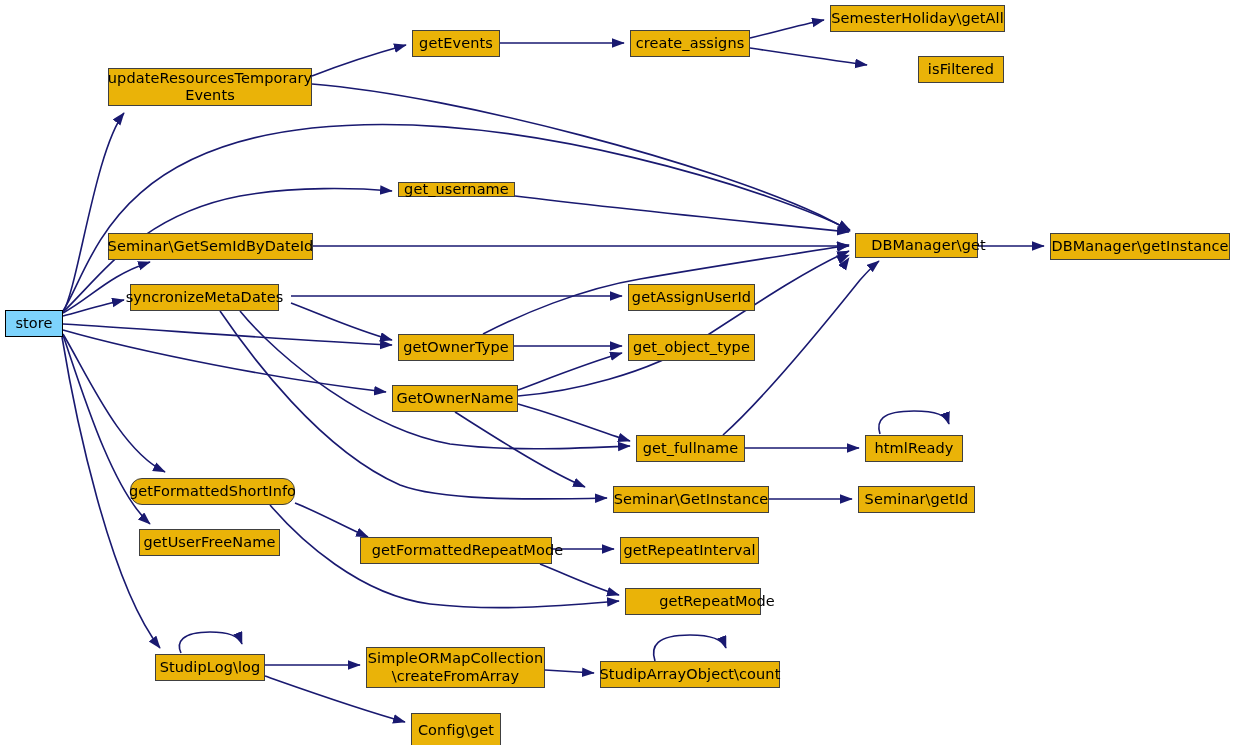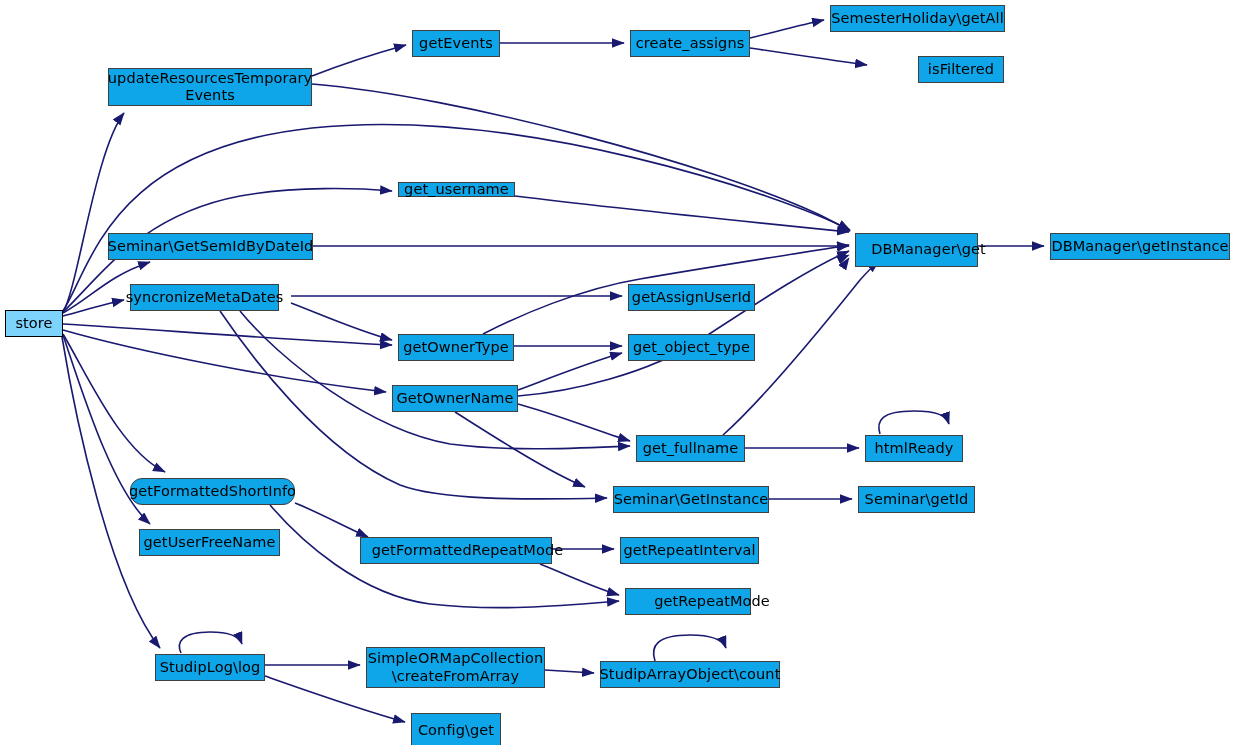--- a/index.html
+++ b/index.html
@@ -21,21 +21,21 @@
     left: 0;
     top: 0;
     width: 1236px;
     height: 745px;
     pointer-events: none;
   }
   .node {
     position: absolute;
     box-sizing: border-box;
     border: 1px solid #404040;
-    background: #0ea5e9;
+    background: #eab308;
     color: #000000;
     font-size: 14.5px;
     line-height: 1.18;
     display: flex;
     align-items: center;
     justify-content: center;
     text-align: center;
     white-space: pre-line;
     letter-spacing: 0.1px;
     z-index: 5;
@@ -104,35 +104,35 @@
   <div id="nodes">
       <div class="node current" style="left: 5px; top: 310px; width: 58px; height: 27px;">store</div>
       <div class="node" style="left: 108px; top: 68px; width: 204px; height: 38px;">updateResourcesTemporary
 Events</div>
       <div class="node" style="left: 412px; top: 30px; width: 88px; height: 27px;">getEvents</div>
       <div class="node" style="left: 630px; top: 30px; width: 120px; height: 27px;">create_assigns</div>
       <div class="node" style="left: 830px; top: 5px; width: 175px; height: 27px;">SemesterHoliday\getAll</div>
       <div class="node" style="left: 873px; top: 56px; width: 86px; height: 27px; margin-left: 45px;">isFiltered</div>
       <div class="node" style="left: 398px; top: 182px; width: 117px; height: 15px;">get_username</div>
       <div class="node" style="left: 108px; top: 233px; width: 205px; height: 27px;">Seminar\GetSemIdByDateId</div>
-      <div class="node" style="left: 855px; top: 233px; width: 123px; height: 34px; padding-left: 24px;">DBManager\get</div>
+      <div class="node" style="left: 855px; top: 233px; width: 123px; height: 25px; padding-left: 24px;">DBManager\get</div>
       <div class="node" style="left: 1050px; top: 233px; width: 180px; height: 27px;">DBManager\getInstance</div>
       <div class="node" style="left: 130px; top: 284px; width: 149px; height: 27px;">syncronizeMetaDates</div>
       <div class="node" style="left: 628px; top: 284px; width: 127px; height: 27px;">getAssignUserId</div>
       <div class="node" style="left: 398px; top: 334px; width: 116px; height: 27px;">getOwnerType</div>
       <div class="node" style="left: 628px; top: 334px; width: 127px; height: 27px;">get_object_type</div>
       <div class="node" style="left: 392px; top: 385px; width: 126px; height: 27px;">GetOwnerName</div>
       <div class="node" style="left: 636px; top: 435px; width: 109px; height: 27px;">get_fullname</div>
       <div class="node" style="left: 865px; top: 435px; width: 98px; height: 27px;">htmlReady</div>
       <div class="node" style="left: 130px; top: 478px; width: 165px; height: 27px; border-radius: 12px;">getFormattedShortInfo</div>
       <div class="node" style="left: 613px; top: 486px; width: 156px; height: 27px;">Seminar\GetInstance</div>
       <div class="node" style="left: 858px; top: 486px; width: 117px; height: 27px;">Seminar\getId</div>
       <div class="node" style="left: 139px; top: 529px; width: 141px; height: 27px;">getUserFreeName</div>
       <div class="node" style="left: 360px; top: 537px; width: 192px; height: 27px; padding-left: 23px;">getFormattedRepeatMode</div>
       <div class="node" style="left: 620px; top: 537px; width: 139px; height: 27px;">getRepeatInterval</div>
-      <div class="node" style="left: 625px; top: 588px; width: 126px; height: 27px; padding-left: 48px;">getRepeatMode</div>
+      <div class="node" style="left: 625px; top: 588px; width: 136px; height: 27px; padding-left: 48px;">getRepeatMode</div>
       <div class="node" style="left: 155px; top: 654px; width: 110px; height: 27px;">StudipLog\log</div>
       <div class="node" style="left: 366px; top: 647px; width: 179px; height: 41px;">SimpleORMapCollection
 \createFromArray</div>
       <div class="node" style="left: 600px; top: 661px; width: 180px; height: 27px;">StudipArrayObject\count</div>
       <div class="node" style="left: 411px; top: 713px; width: 90px; height: 35px;">Config\get</div>
     </div>
 </div>
 
 </body></html>

